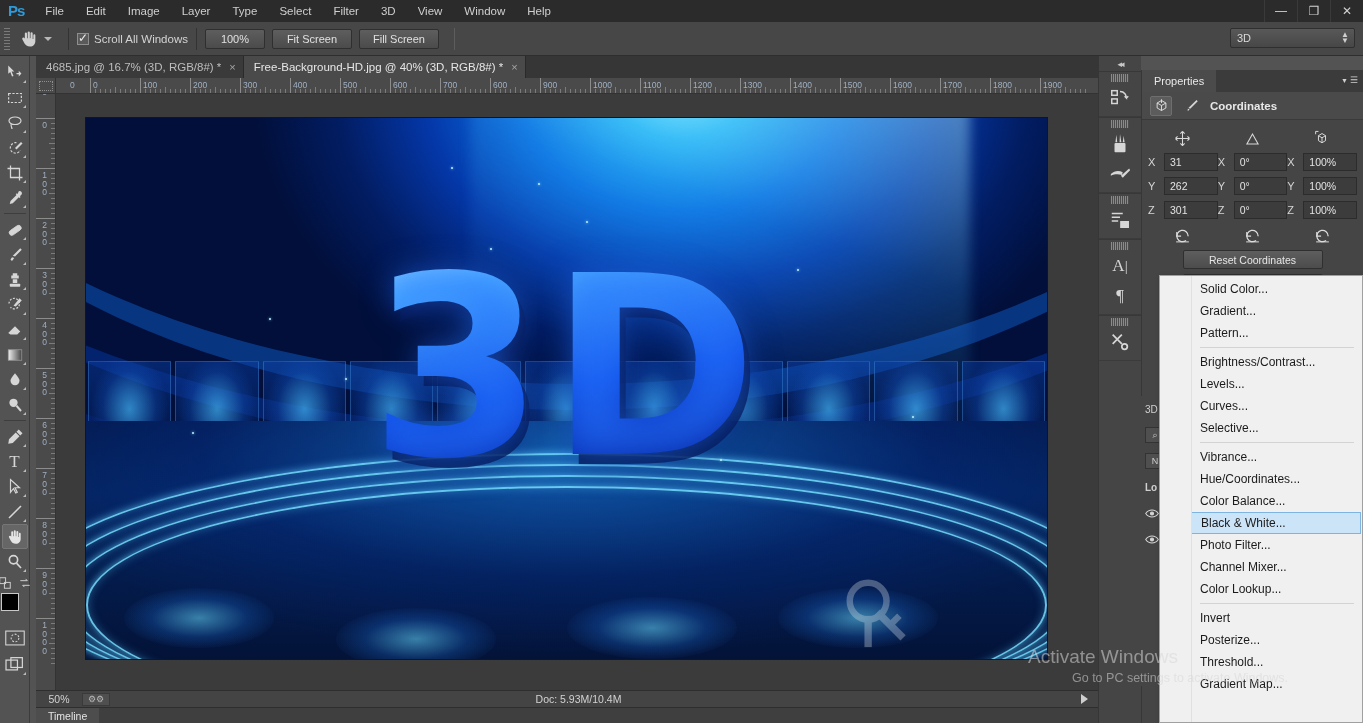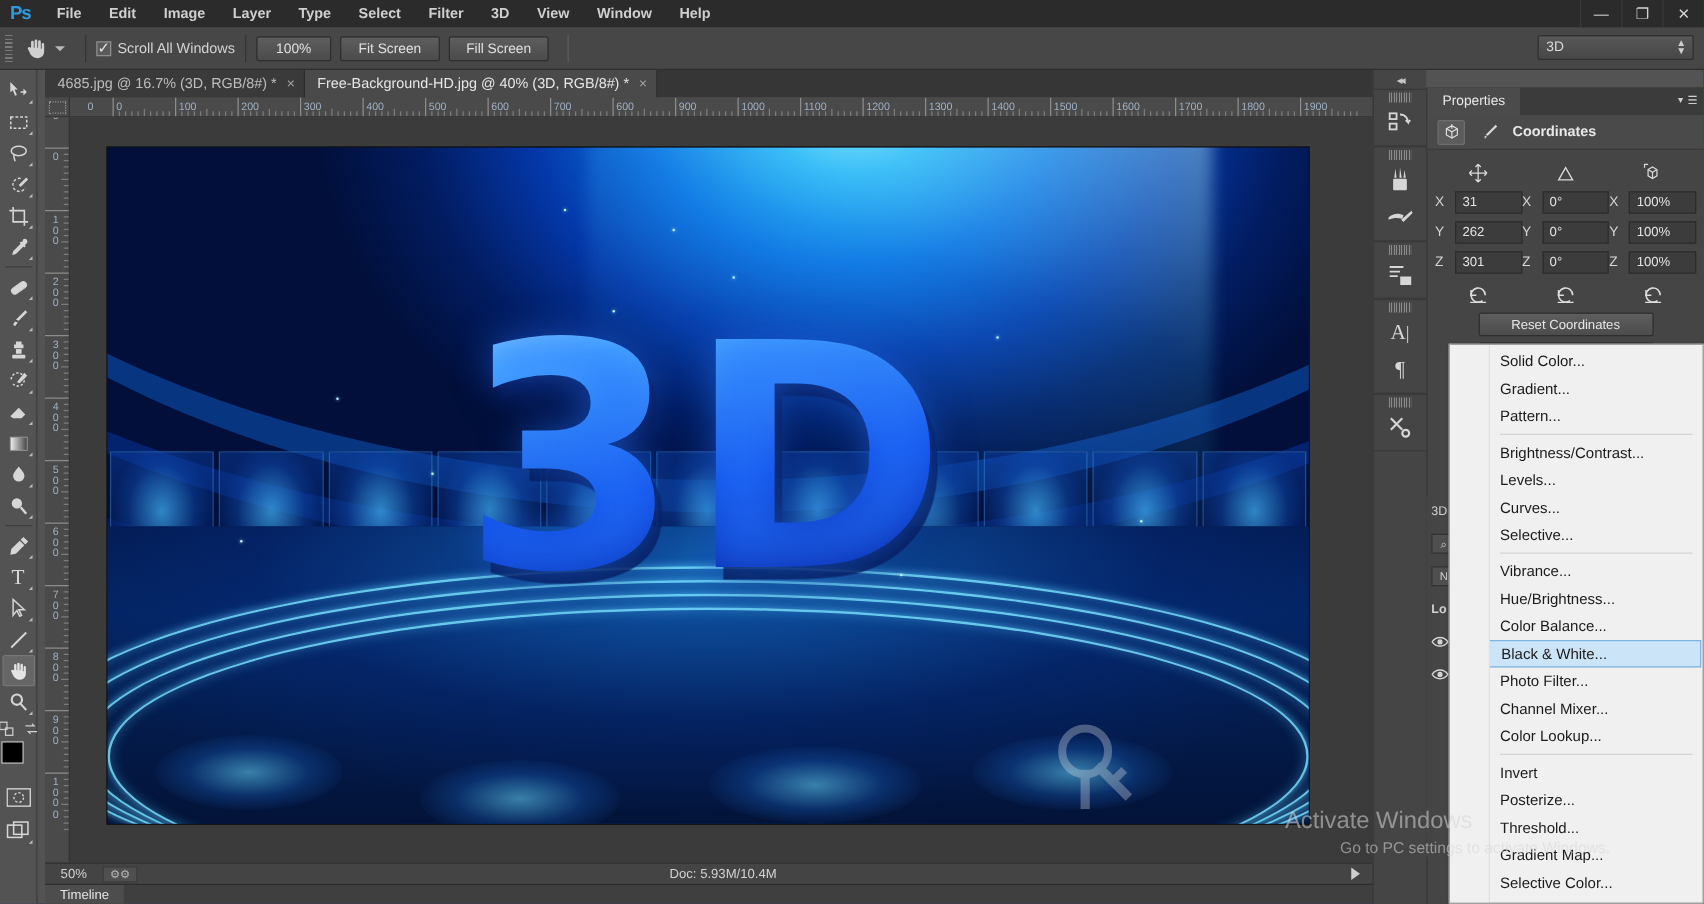--- a/index.html
+++ b/index.html
@@ -18,21 +18,20 @@
     background: #2b2b2b;
     display: flex; align-items: center;
   }
   #ps-logo {
     color: #2d9bdb; font-size: 15px; font-weight: bold; letter-spacing: -1px;
     padding: 0 10px 0 8px; line-height: 22px;
   }
   .menu-item {
     color: #cfcfcf; font-size: 11.5px; padding: 3px 11px; line-height: 14px;
     cursor: default;
-    font-weight: bold;
   }
   #winctl { position: absolute; right: 0; top: 0; display: flex; height: 22px; }
   .wbtn {
     width: 33px; height: 22px; display: flex; align-items: center;
     justify-content: center; color: #d2d2d2; font-size: 12px;
     background: #2b2b2b; border-left: 1px solid #3a3a3a;
   }
 
   
   #optionsbar {
@@ -1182,25 +1181,24 @@
   <div class="mrow">Solid Color...</div>
   <div class="mrow">Gradient...</div>
   <div class="mrow">Pattern...</div>
   <div class="msep"></div>
   <div class="mrow">Brightness/Contrast...</div>
   <div class="mrow">Levels...</div>
   <div class="mrow">Curves...</div>
   <div class="mrow">Selective...</div>
   <div class="msep"></div>
   <div class="mrow">Vibrance...</div>
-  <div class="mrow">Hue/Brightness...</div>
+  <div class="mrow">Hue/Coordinates...</div>
   <div class="mrow">Color Balance...</div>
   <div class="mrow sel">Black &amp; White...</div>
   <div class="mrow">Photo Filter...</div>
   <div class="mrow">Channel Mixer...</div>
   <div class="mrow">Color Lookup...</div>
   <div class="msep"></div>
   <div class="mrow">Invert</div>
   <div class="mrow">Posterize...</div>
   <div class="mrow">Threshold...</div>
   <div class="mrow">Gradient Map...</div>
-  <div class="mrow">Selective Color...</div>
 </div>
 
 </body></html>

